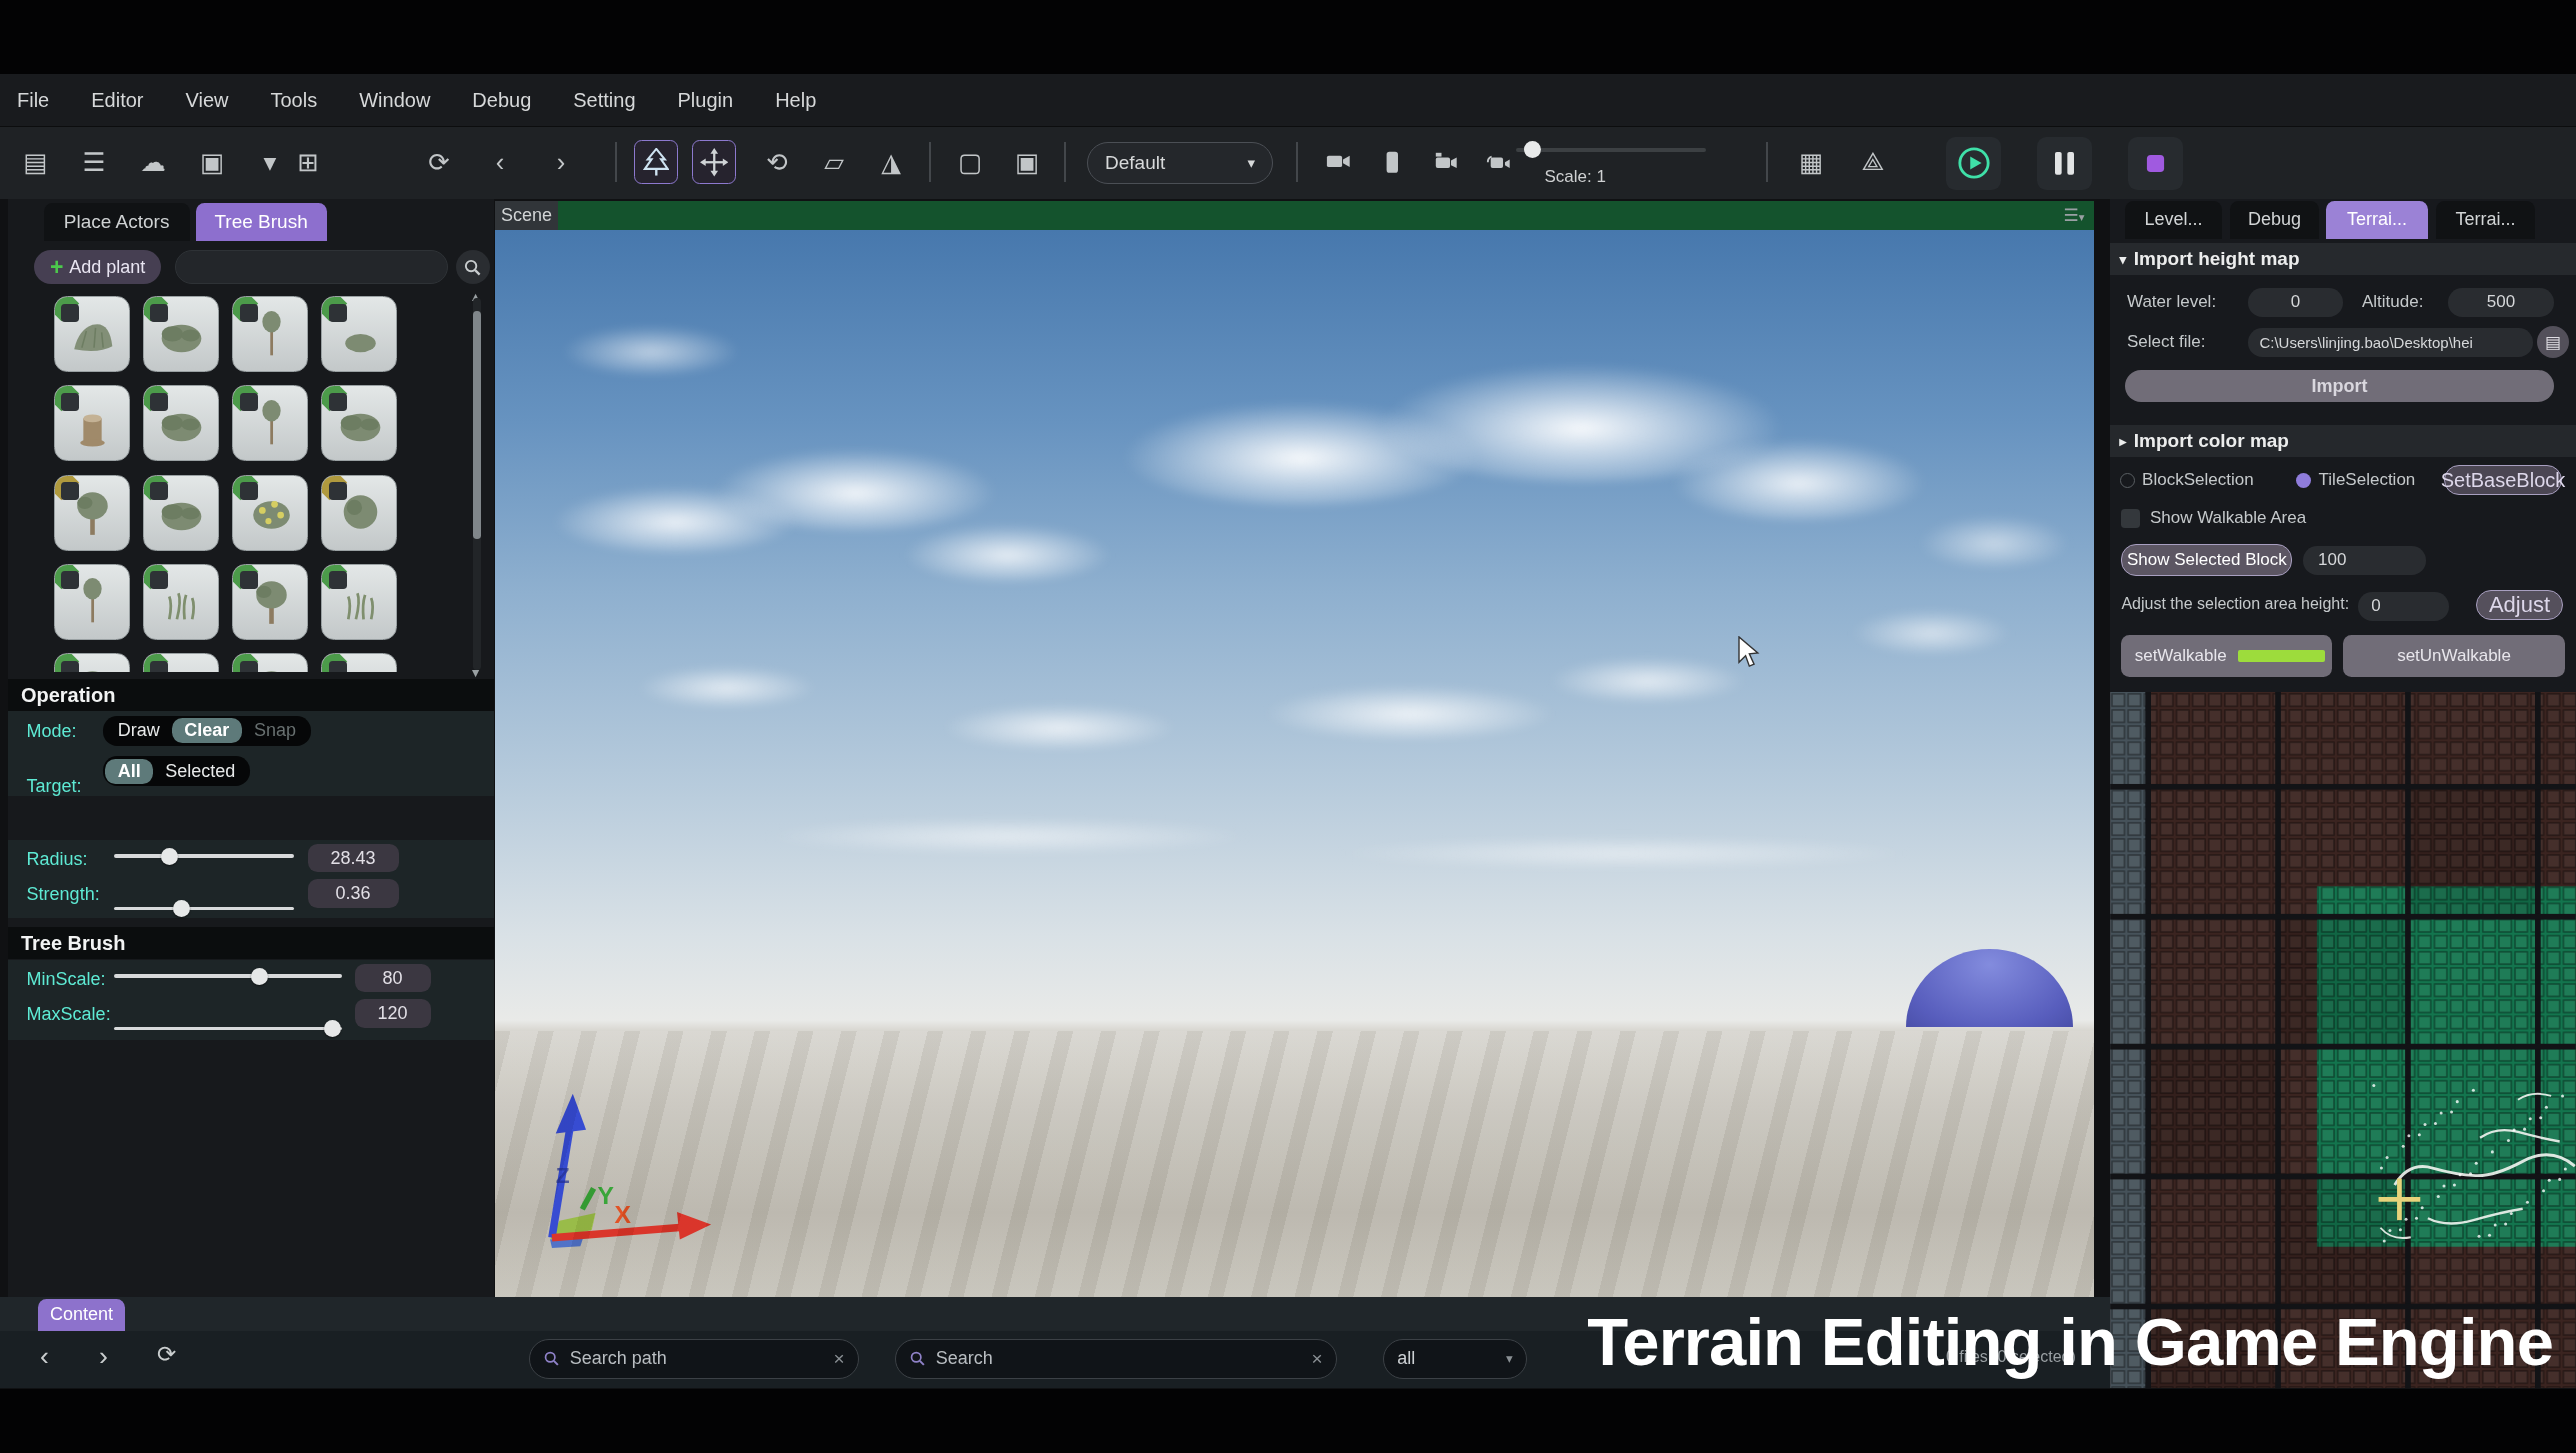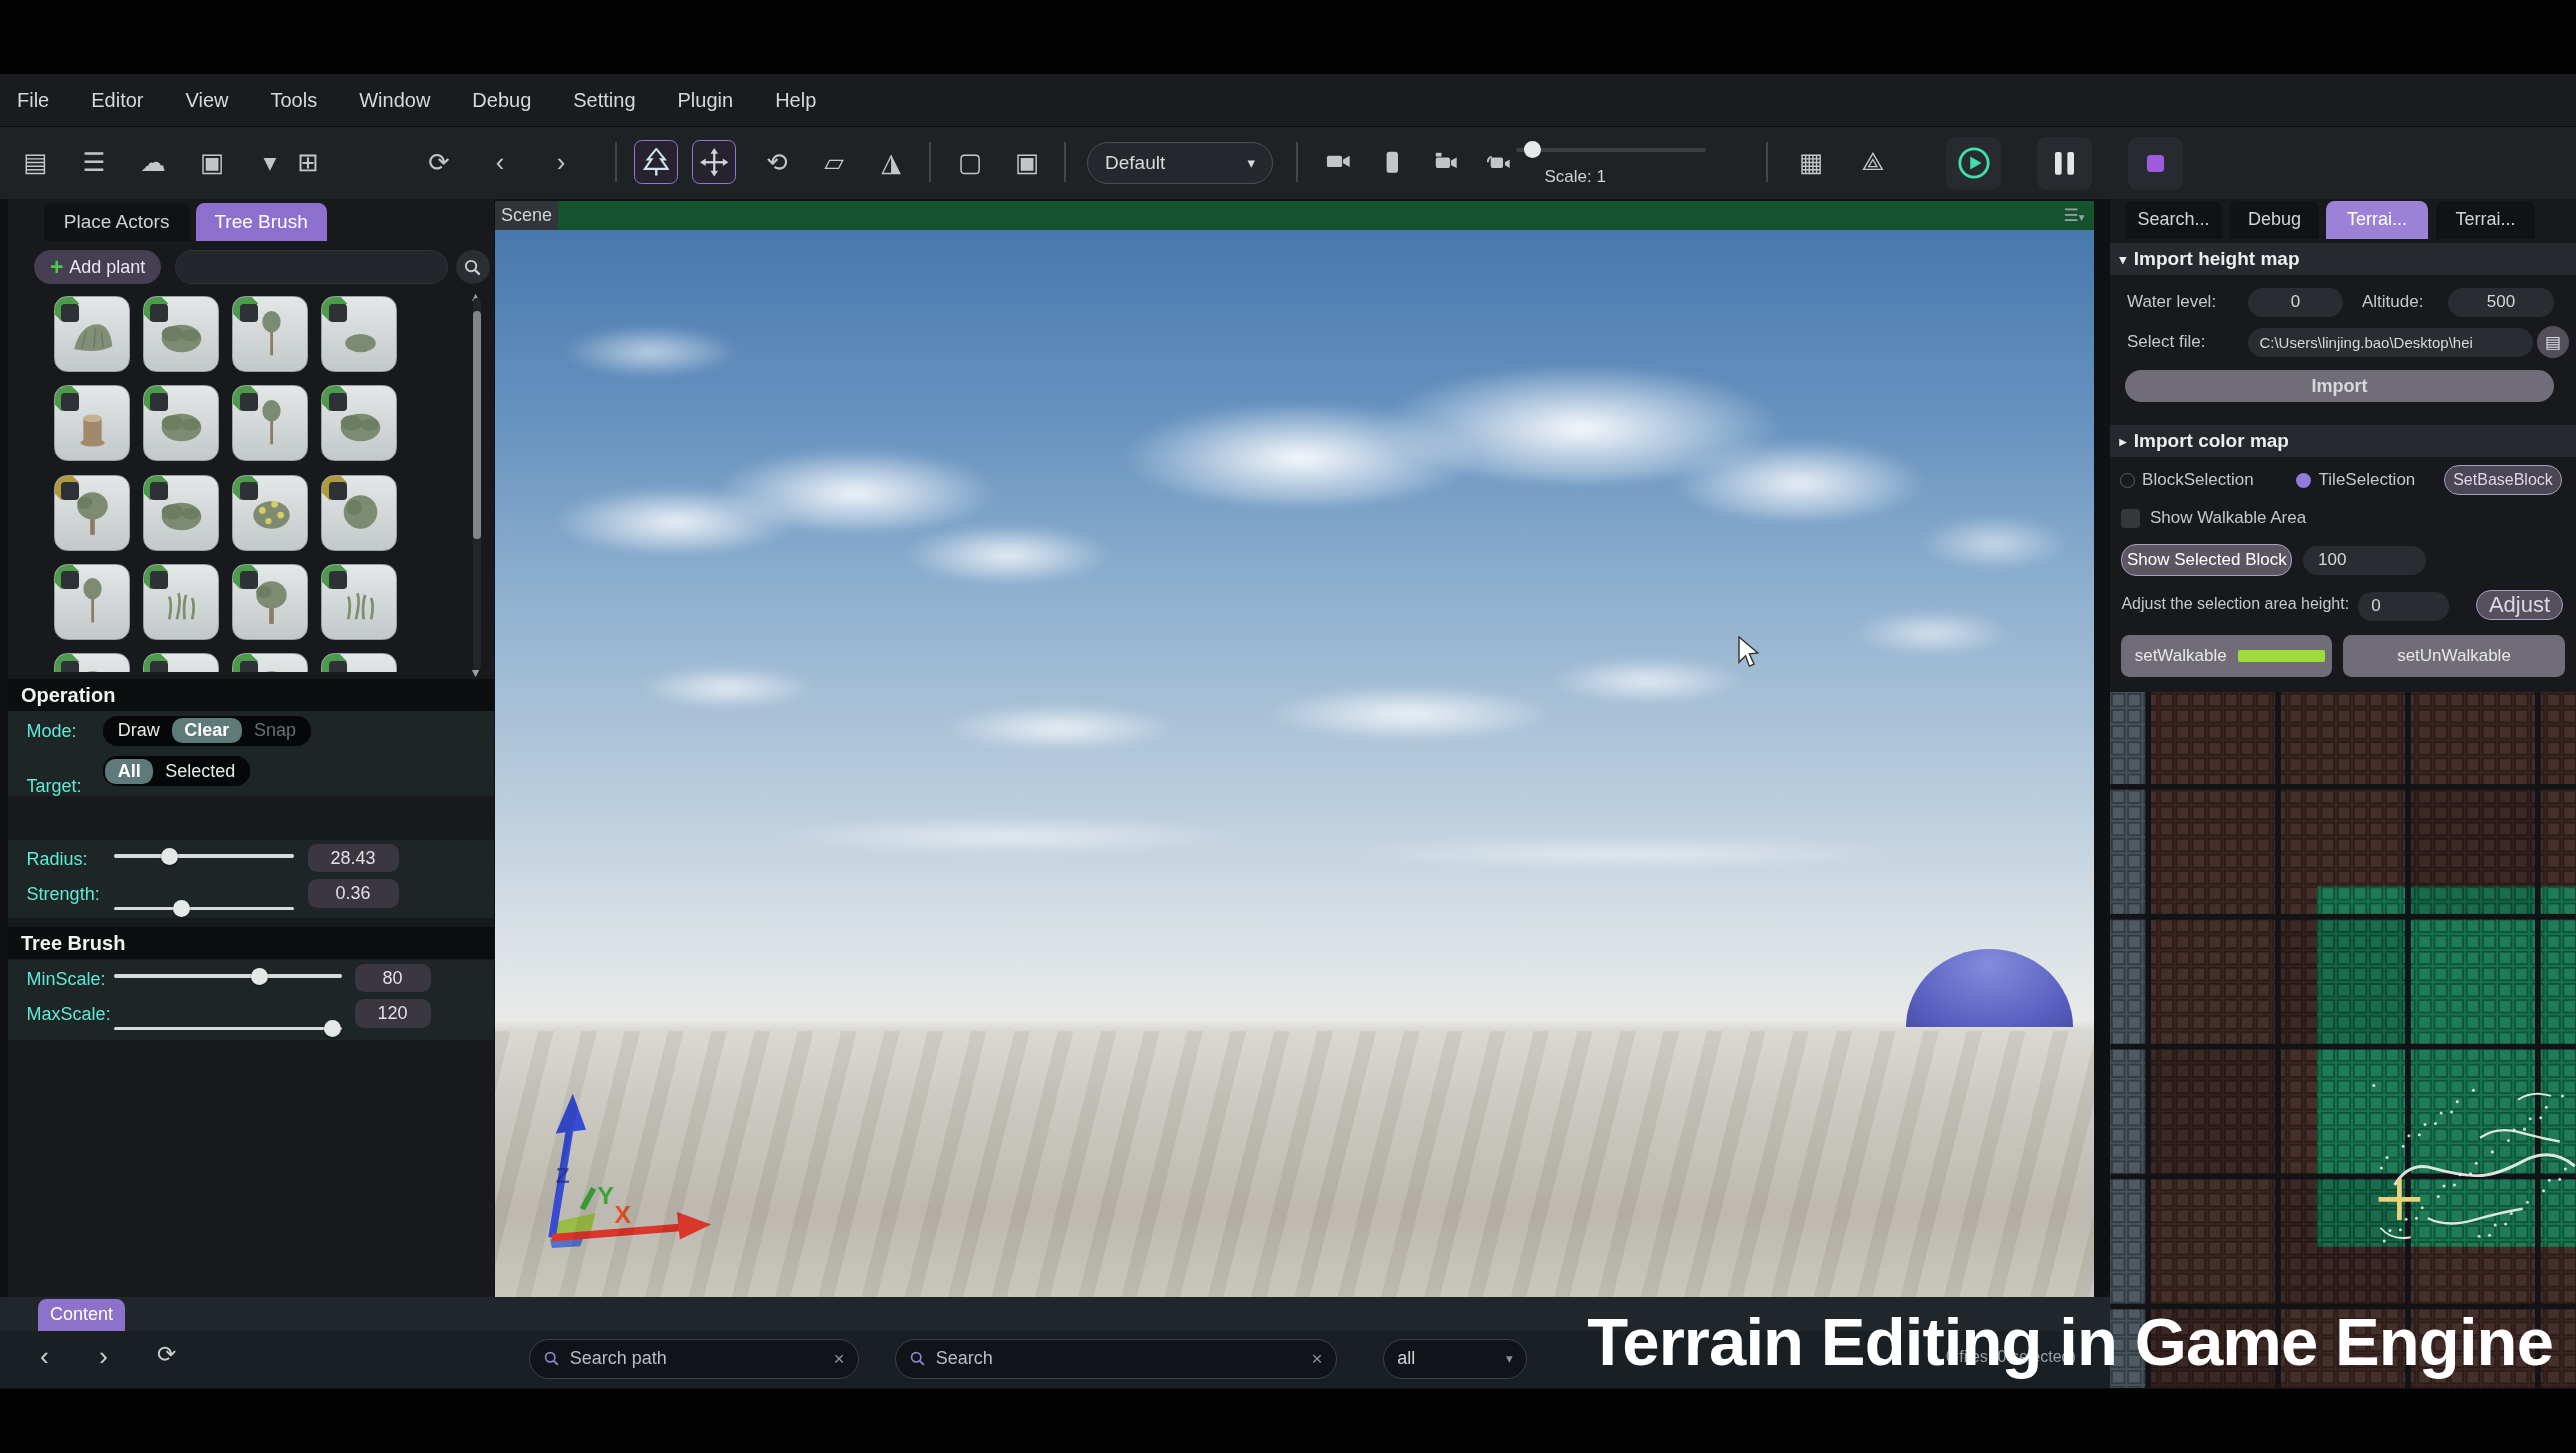--- a/index.html
+++ b/index.html
@@ -64,21 +64,21 @@
   .cloud{position:absolute;border-radius:50%;filter:blur(4.7px);}
   .dome{position:absolute;left:1411px;top:719px;width:167px;height:78px;border-radius:50% 50% 0 0/100% 100% 0 0;
     background:radial-gradient(ellipse at 50% 20%,#7b84dd,#4b51b9 75%,#3d43a5);opacity:.92;}
   
   .right-panel{position:absolute;left:2110px;top:199px;width:466px;height:1189px;background:#17191d;}
   .rp-tab{position:absolute;top:1.9px;height:38px;border-radius:8.5px 8.5px 0 0;display:flex;align-items:center;justify-content:center;font-size:18px;background:#101214;color:#d2d5d6;}
   .rp-tab.active{background:#9b82d6;color:#fff;}
   .rp-head{position:absolute;left:0;width:466px;height:32px;background:#26292d;color:#eceded;font-weight:bold;font-size:19px;display:flex;align-items:center;gap:7.6px;padding-left:9.5px;}
   .rp-label{color:#c5c9cb;font-size:17px;}
   .rp-input{position:absolute;height:28.5px;background:#292c30;border-radius:14.2px;color:#d6d8da;font-size:17px;display:flex;align-items:center;justify-content:center;}
-  .pill-btn{position:absolute;border:1.9px solid #a89fc0;background:#4b4653;border-radius:15px;color:#ddd7ea;display:flex;align-items:center;justify-content:center;font-size:16px;}
+  .pill-btn{position:absolute;border:1.9px solid #a89fc0;background:#4b4653;border-radius:15px;color:#ddd7ea;display:flex;align-items:center;justify-content:center;font-size:20px;}
   .grey-btn{position:absolute;background:#716d78;border-radius:8.5px;color:#e8e6ec;display:flex;align-items:center;justify-content:center;font-size:18px;}
   .radio{width:15px;height:15px;border-radius:50%;display:inline-block;}
   
   .bottombar{position:absolute;left:0;top:1297px;width:2110px;height:91px;background:#20262a;}
   .content-tab{position:absolute;left:38px;top:1.9px;width:87px;height:32px;background:#8d72cc;border-radius:8.5px 8.5px 0 0;color:#fff;font-size:18px;display:flex;align-items:center;justify-content:center;}
   .bb-row{position:absolute;left:0;top:34px;width:2110px;height:57px;background:#191f23;}
   .bb-nav{position:absolute;top:9.5px;color:#c9cdce;font-size:26.6px;}
   .search-pill{position:absolute;top:7.6px;height:40px;background:#101418;border:0.9px solid #3c4146;border-radius:20px;display:flex;align-items:center;padding:0 13.3px;gap:9.5px;color:#b9bec2;font-size:18px;}
   .search-pill .x{margin-left:auto;color:#8a9094;font-size:19px;}
   .status-txt{position:absolute;left:1946px;top:17px;color:#9aa0a4;font-size:16px;white-space:nowrap;}
@@ -493,21 +493,21 @@
         <div class="cloud" style="left: 835px; top: 607px; width: 588px; height: 30px; background: radial-gradient(at 50% 55%, rgba(255, 255, 255, 0.5) 0%, rgba(255, 255, 255, 0) 70%);"></div>
         <div class="cloud" style="left: 66px; top: 95px; width: 180px; height: 49px; background: radial-gradient(at 50% 55%, rgba(255, 255, 255, 0.6) 0%, rgba(255, 255, 255, 0) 70%);"></div>
         <div class="cloud" style="left: 1356px; top: 379px; width: 161px; height: 44px; background: radial-gradient(at 50% 55%, rgba(255, 255, 255, 0.6) 0%, rgba(255, 255, 255, 0) 70%);"></div>
         <div class="cloud" style="left: 1423px; top: 285px; width: 152px; height: 52px; background: radial-gradient(at 50% 55%, rgba(255, 255, 255, 0.55) 0%, rgba(255, 255, 255, 0) 70%);"></div>
         <div class="abs" style="left: 0px; top: 801px; width: 1599px; height: 267px; background: repeating-linear-gradient(104deg, rgba(110, 105, 92, 0.1) 0px, rgba(110, 105, 92, 0.1) 15px, rgba(255, 255, 255, 0.06) 15px, rgba(255, 255, 255, 0.06) 42px);"></div>
       </div>
   </div>
 
   <div class="right-panel">
     <div id="rpTabs">
-        <div class="rp-tab" style="left: 15px; width: 97px;">Search...</div>
+        <div class="rp-tab" style="left: 15px; width: 97px;">Level...</div>
         <div class="rp-tab" style="left: 120px; width: 89px;">Debug</div>
         <div class="rp-tab active" style="left: 216px; width: 102px;">Terrai...</div>
         <div class="rp-tab" style="left: 326px; width: 99px;">Terrai...</div>
       </div>
 
     <div class="rp-head" style="top:44px;">
       <span style="font-size:13.3px;">▾</span>
       <span>Import height map</span>
     </div>
     <div class="abs rp-label" style="left:17px;top:93px;">Water level:</div>

